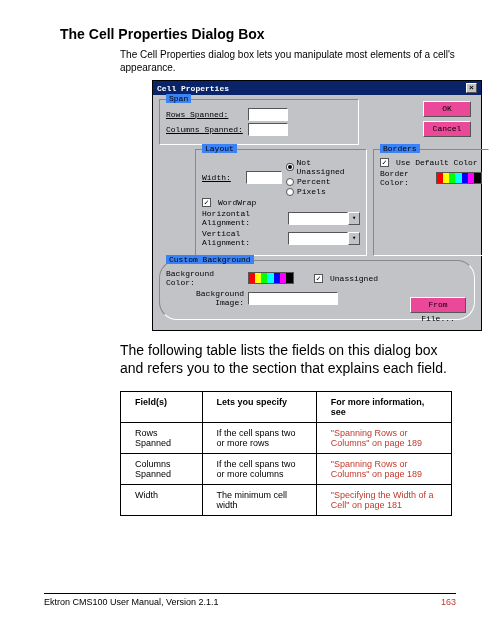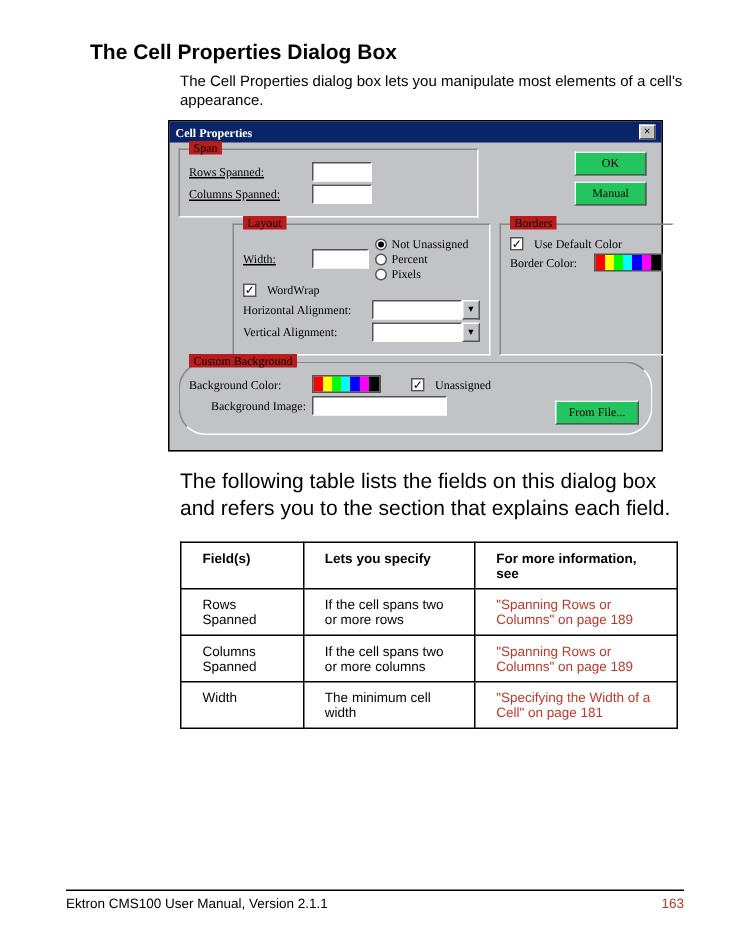--- a/index.html
+++ b/index.html
@@ -21,25 +21,25 @@
     margin-bottom: 6px;
   }
   .intro {
     font-size: 10px;
     margin-left: 60px;
     margin-bottom: 6px;
     line-height: 1.3;
   }
   
   .dialog {
-    margin-left: 52px;
+    margin-left: 92px;
     width: 330px;
     border: 1px solid #000;
     background: #c2c3c7;
-    font-family: Liberation Serif, serif;
+    font-family: Liberation Mono, monospace;
     font-size: 8px;
   }
   .titlebar {
     background: #0a246a;
     color: #fff;
     padding: 2px 4px;
     display: flex;
     justify-content: space-between;
     align-items: center;
     font-weight: bold;
@@ -60,36 +60,36 @@
     border: 1px solid #888;
     border-top-color:#888; border-left-color:#888;
     border-right-color:#fff; border-bottom-color:#fff;
     margin-bottom: 4px;
     padding: 6px 6px 6px 6px;
     position: relative;
   }
   .group-title {
     position: absolute;
     top: -6px; left: 6px;
-    background: #b91c1c;
+    background: #3b82f6;
     padding: 0 3px;
     font-size: 8px;
   }
   .row { display:flex; align-items:center; margin:2px 0; gap:4px;}
   .lbl { width: 78px; text-decoration: underline; text-decoration-color:#000;}
   .lbl.nou { text-decoration:none;}
   .inp {
     width: 40px; height:13px;
     background:#fff; border:1px solid #555;
     border-top-color:#555;border-left-color:#555;border-right-color:#fff;border-bottom-color:#fff;
   }
   .inp.wide { width: 90px;}
   .btn {
     width: 48px; height: 16px;
-    background:#22c55e;
+    background:#ec4899;
     border:1px solid #fff;
     border-right-color:#555;border-bottom-color:#555;
     text-align:center; line-height:14px;
     font-size:8px;
   }
   .ck { width:9px;height:9px;background:#fff;border:1px solid #555;display:inline-flex;align-items:center;justify-content:center;font-size:8px;line-height:7px;margin-right:3px;}
   .radio { width:8px;height:8px;border:1px solid #555;border-radius:50%;background:#fff;display:inline-block;margin-right:3px;position:relative;}
   .radio.sel::after{content:"";width:4px;height:4px;background:#000;border-radius:50%;position:absolute;top:1px;left:1px;}
   .side-btns { position:absolute; right:10px; top:6px; display:flex; flex-direction:column; gap:4px;}
   .cswatch{
@@ -142,21 +142,21 @@
   <p class="intro">The Cell Properties dialog box lets you manipulate most elements of a cell's appearance.</p>
 
   <div class="dialog">
     <div class="titlebar">
       <span>Cell Properties</span>
       <div class="close-x">×</div>
     </div>
     <div class="dlg-body">
       <div class="side-btns">
         <div class="btn">OK</div>
-        <div class="btn">Manual</div>
+        <div class="btn">Cancel</div>
       </div>
 
       <div class="group" style="width:200px;">
         <span class="group-title">Span</span>
         <div class="row">
           <span class="lbl">Rows Spanned:</span>
           <div class="inp"></div>
         </div>
         <div class="row">
           <span class="lbl">Columns Spanned:</span>

